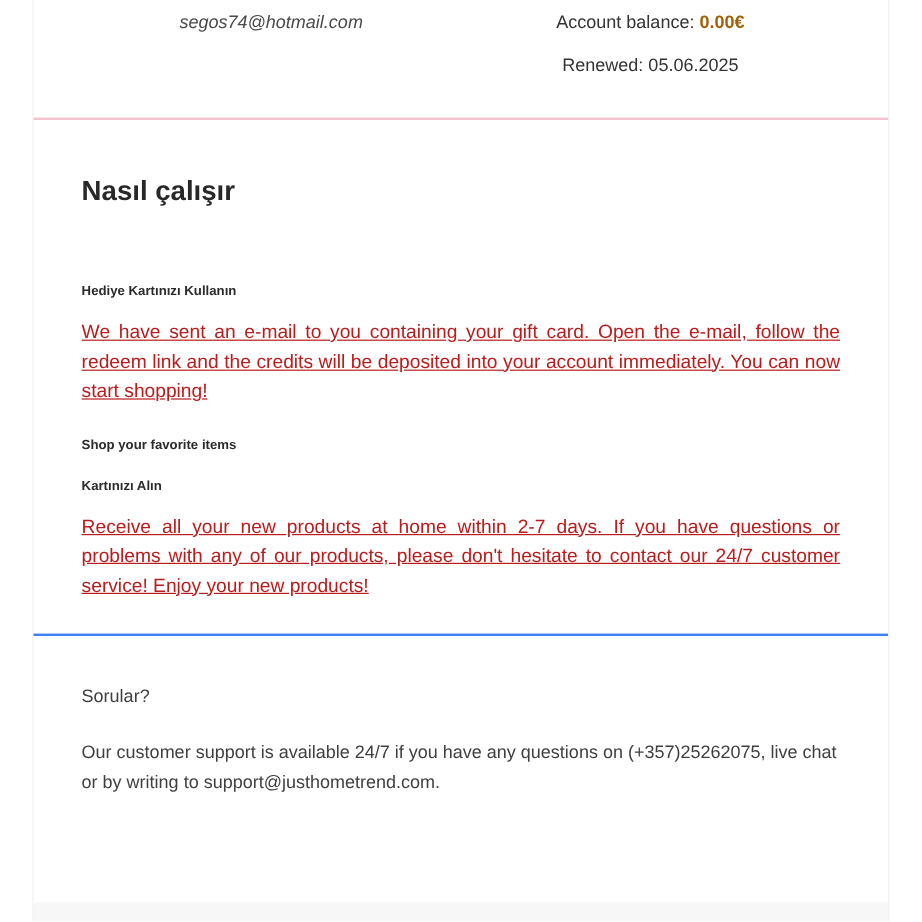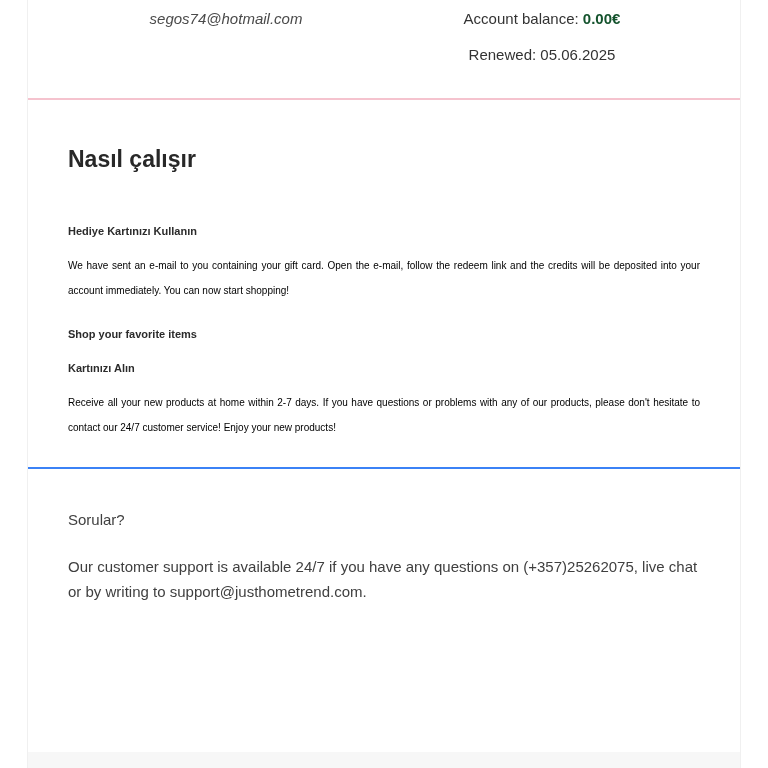--- a/index.html
+++ b/index.html
@@ -35,51 +35,52 @@
     font-style: italic;
     font-size: 15px;
     color: #4a4a4a;
     line-height: 20px;
   }
   .balance-line {
     font-size: 15px;
     color: #333333;
     line-height: 20px;
   }
-  .balance-line strong { font-weight: bold; color: #14532d; }
+  .balance-line strong { font-weight: bold; color: #a16207; }
   .renewed-line {
     font-size: 15px;
     color: #333333;
     line-height: 20px;
     margin-top: 16px;
   }
   
   .main {
     padding: 46px 40px 27px 40px;
   }
   .page-title {
     font-size: 23px;
     font-weight: bold;
     color: #282828;
     line-height: 26px;
-    margin-bottom: 48px;
+    margin-bottom: 60px;
   }
   .section-heading {
     font-size: 11px;
     font-weight: bold;
     color: #2b2b2b;
     line-height: 22px;
     margin-bottom: 12px;
   }
   .section-body {
-    font-size: 10px;
-    color: #000000;
+    font-size: 16px;
+    color: #b91c1c;
     line-height: 24.5px;
     text-align: justify;
     margin-bottom: 20px;
+    text-decoration: underline;
   }
   .section:last-child .section-body { margin-bottom: 0; }
   
   .footer {
     border-top: 2px solid #3b82f6;
     padding: 40px 40px 23px 40px;
   }
   .footer-question {
     font-size: 15px;
     color: #3f3f3f;

